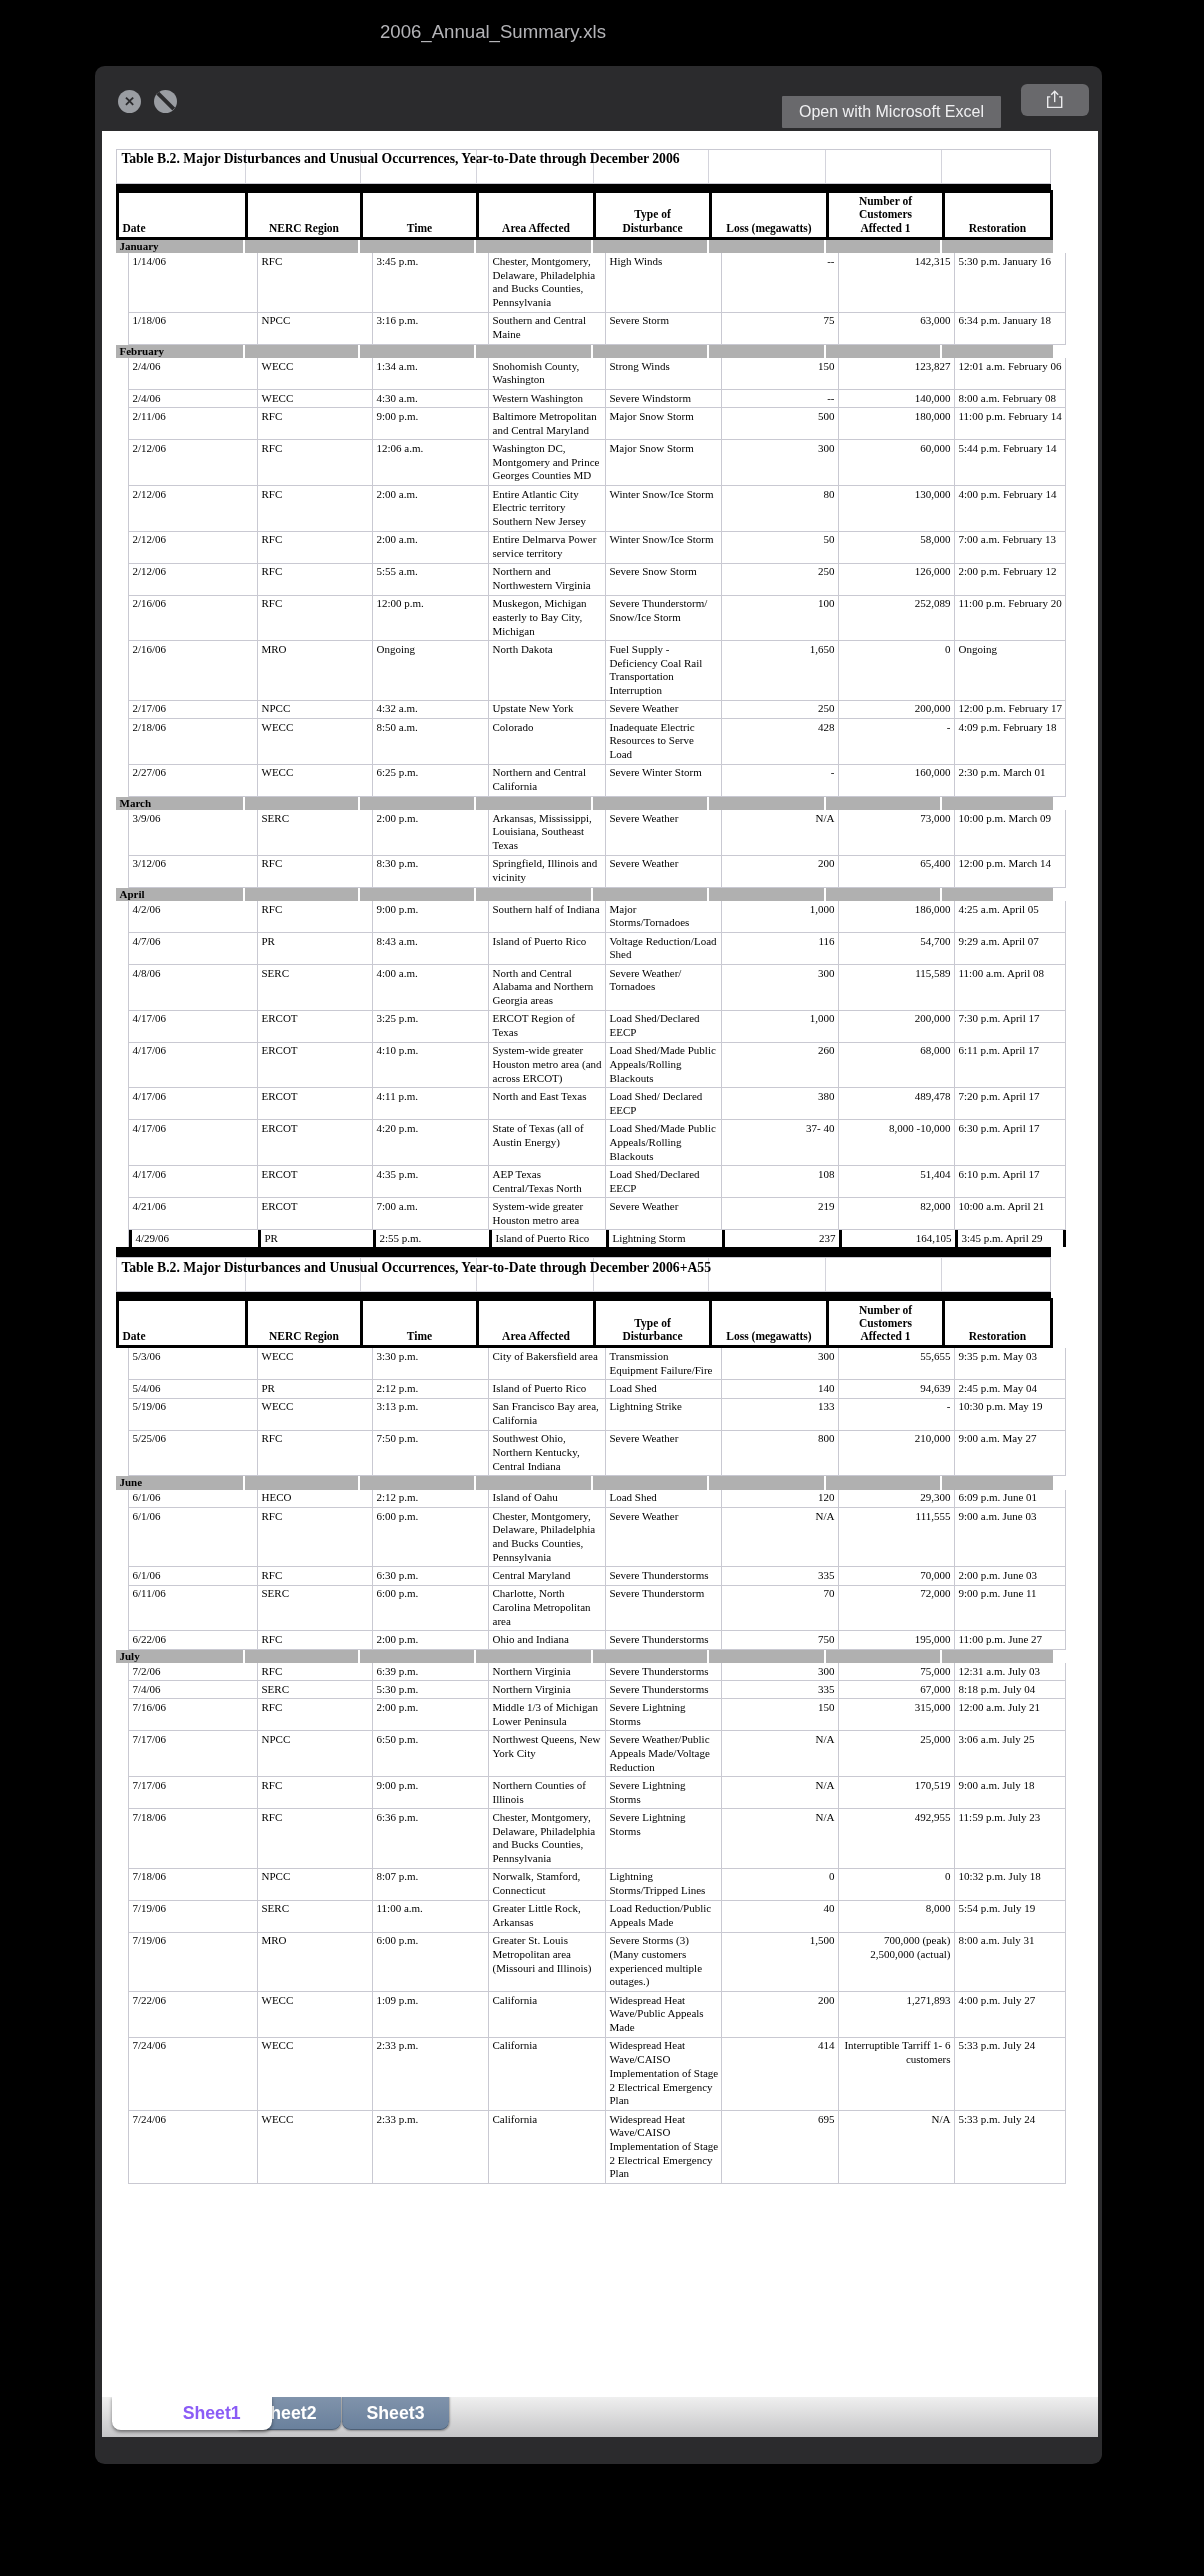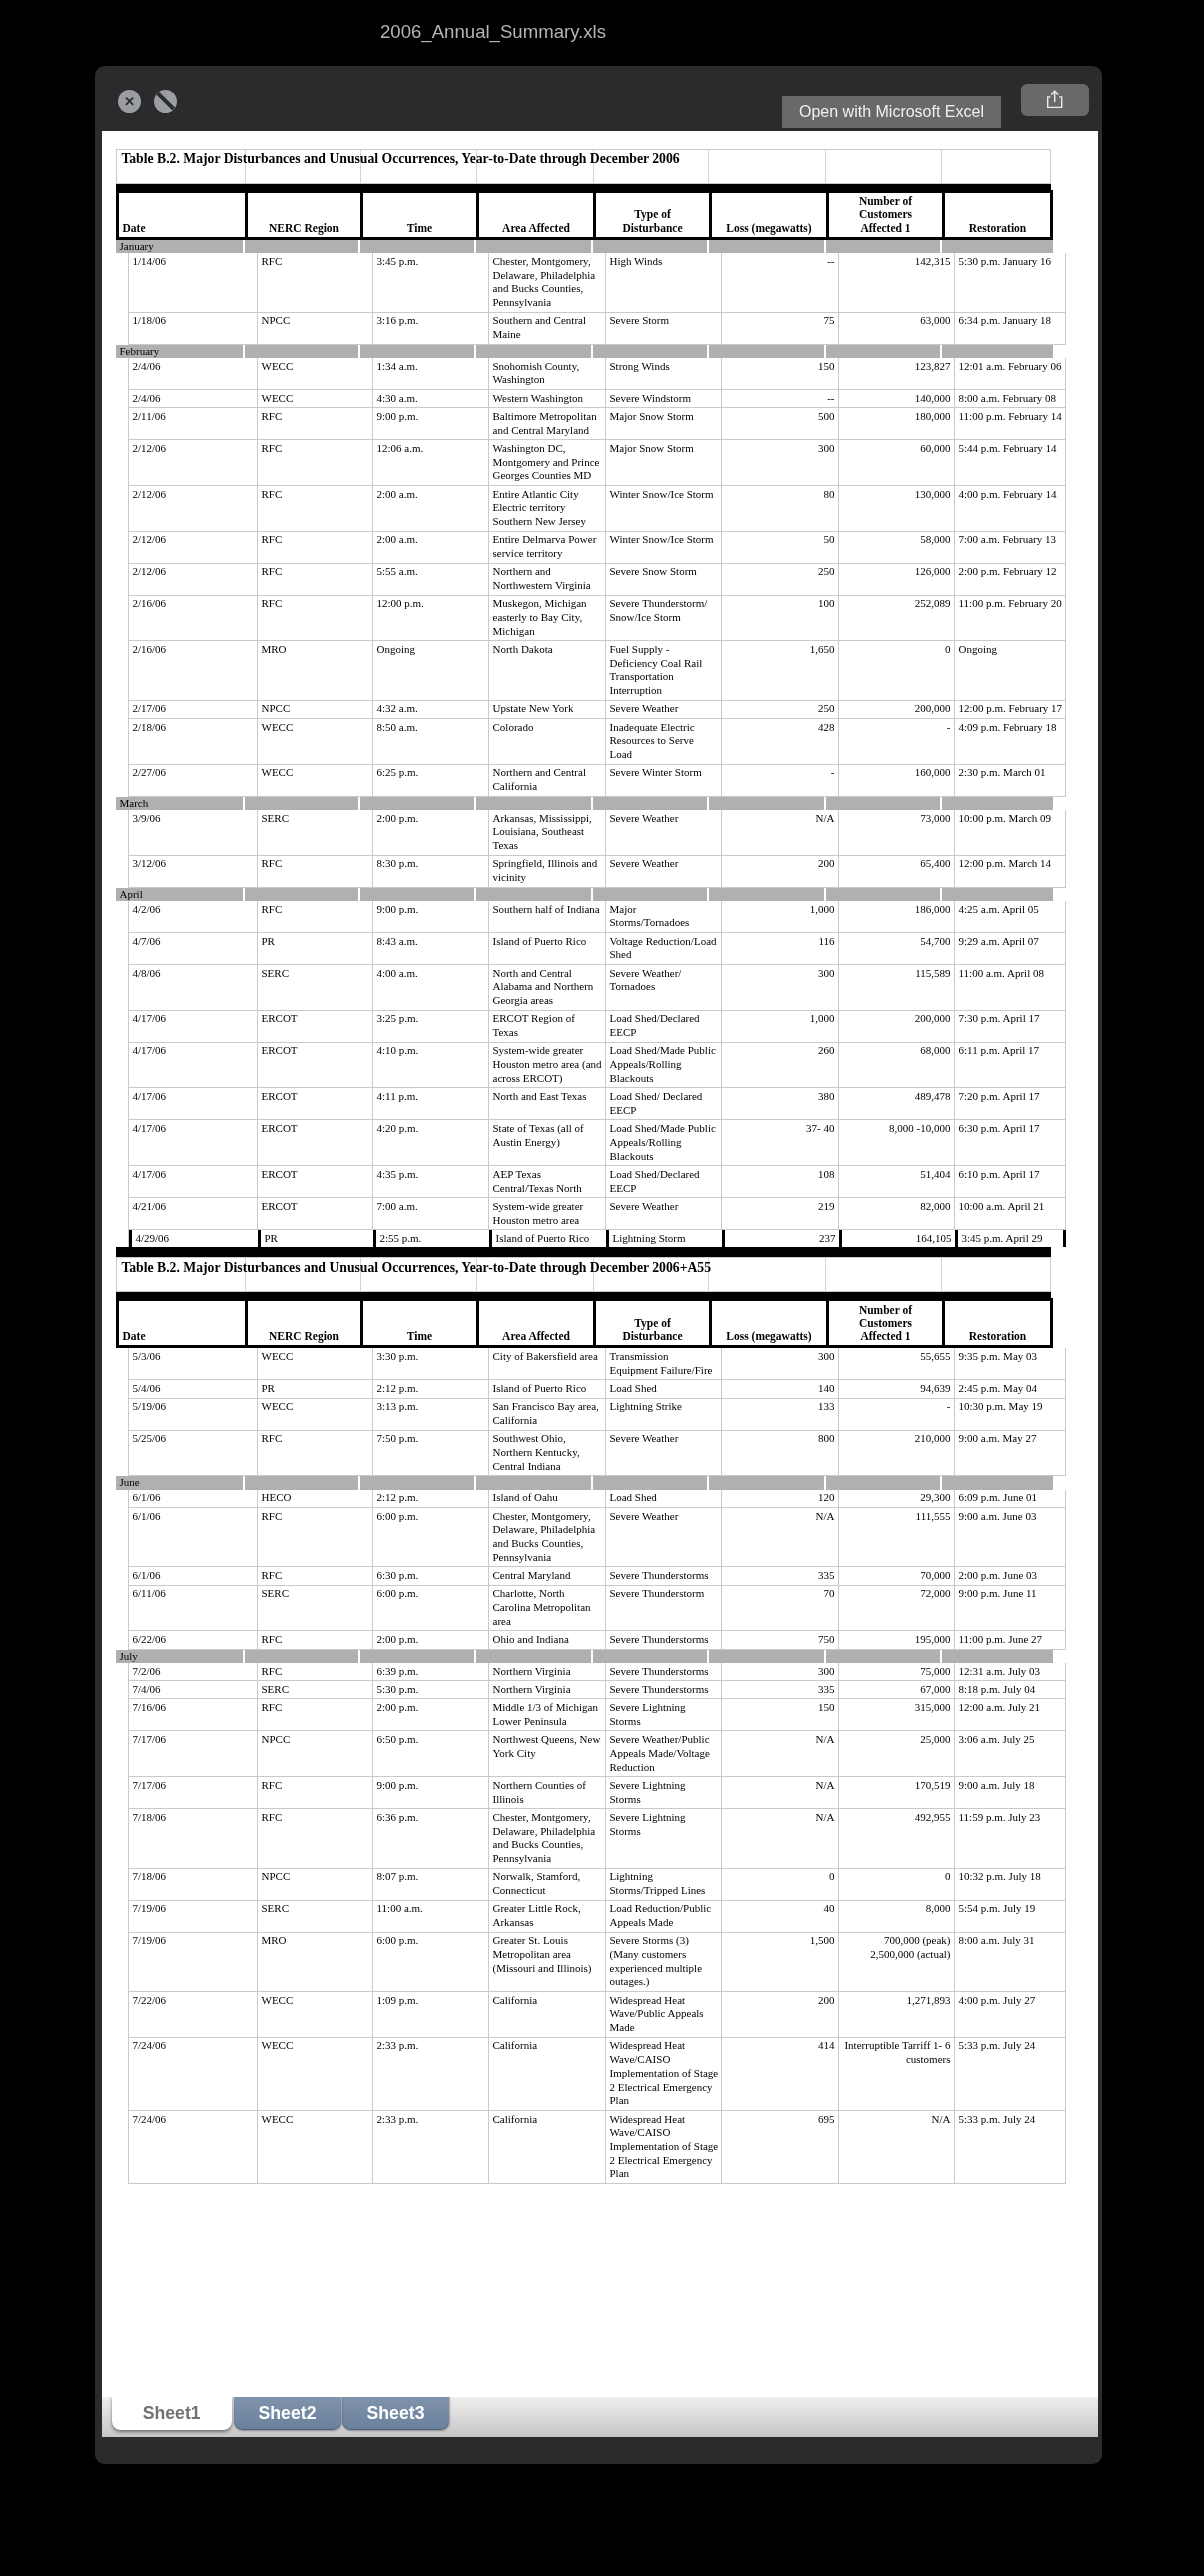--- a/index.html
+++ b/index.html
@@ -35,38 +35,38 @@
        box-sizing:border-box;}
   .xheader .hcell{border:3.5px solid #000;border-right:none;background:#fff;
        display:flex;align-items:flex-end;justify-content:center;text-align:center;
        font-weight:bold;font-size:11.5px;line-height:13.3px;white-space:pre-line;
        padding:1.8px 0.9px 1.8px 0.9px;box-sizing:border-box;min-height:50px;}
   .xheader .hcell:last-child{border-right:3.5px solid #000;}
   .xheader .hcell.first{justify-content:flex-start;text-align:left;padding-left:3.5px;}
   .band{height:13.3px;}
   .band .bcell{background:#b0b0b0;border-right:2.7px solid #fff;box-sizing:border-box;}
   .band .bcell:last-child{border-right:none;}
-  .band .bcell.first{font-weight:normal;font-size:11px;line-height:13.3px;padding-left:3.5px;}
+  .band .bcell.first{font-weight:bold;font-size:11px;line-height:13.3px;padding-left:3.5px;}
   .xrow{border-left:0.9px solid #c9c9d2;box-sizing:border-box;margin-left:12px;}
   .xrow .dcell{border-right:0.9px solid #c9c9d2;border-bottom:0.9px solid #c9c9d2;
        font-size:11px;line-height:13.7px;padding:1.8px 2.7px 1.8px 3.5px;box-sizing:border-box;
        overflow:hidden;}
   .xrow .dcell.r{text-align:right;padding-right:3.5px;}
   .xrow.heavy .dcell{border-left:3.5px solid #000;border-right:none;border-bottom:none;}
   .xrow.heavy .dcell:last-child{border-right:3.5px solid #000;}
   
   .tabbar{position:absolute;left:7px;top:2331px;width:996px;height:40px;
        background:linear-gradient(#efefef,#c5c5c7);overflow:hidden;}
   .tab{position:absolute;top:0;height:33px;border-radius:0 0 8.8px 8.8px;
        display:flex;align-items:center;justify-content:center;
        font-weight:bold;font-size:17.7px;cursor:default;}
   .tab.inactive{background:linear-gradient(#8093ab,#69809c);color:#fff;
        box-shadow:inset 0 -0.9px 0 rgba(0,0,0,.25), 0.9px 0.9px 1.8px rgba(0,0,0,.3);text-align:right;}
-  .tab.active{background:#fff;color:#737373;z-index:3;
-       box-shadow:0 1.8px 3.5px rgba(0,0,0,.45);}
+  .tab.active{background:#fff;color:#8b5cf6;z-index:3;
+       box-shadow:0 1.8px 3.5px rgba(0,0,0,.45);padding-left:40px;}
   .tab.t1{left:9.7px;width:120px;}
   .tab.t2{left:132px;width:107px;z-index:2;}
   .tab.t3{left:240px;width:107px;z-index:1;}
   .frame-bottom{position:absolute;left:0;top:2371px;width:100%;height:26.5px;
        background:#2b2b2d;border-radius:0 0 9.7px 9.7px;}
 </style>
 </head>
 <body>
 
 <div class="qlwindow">

